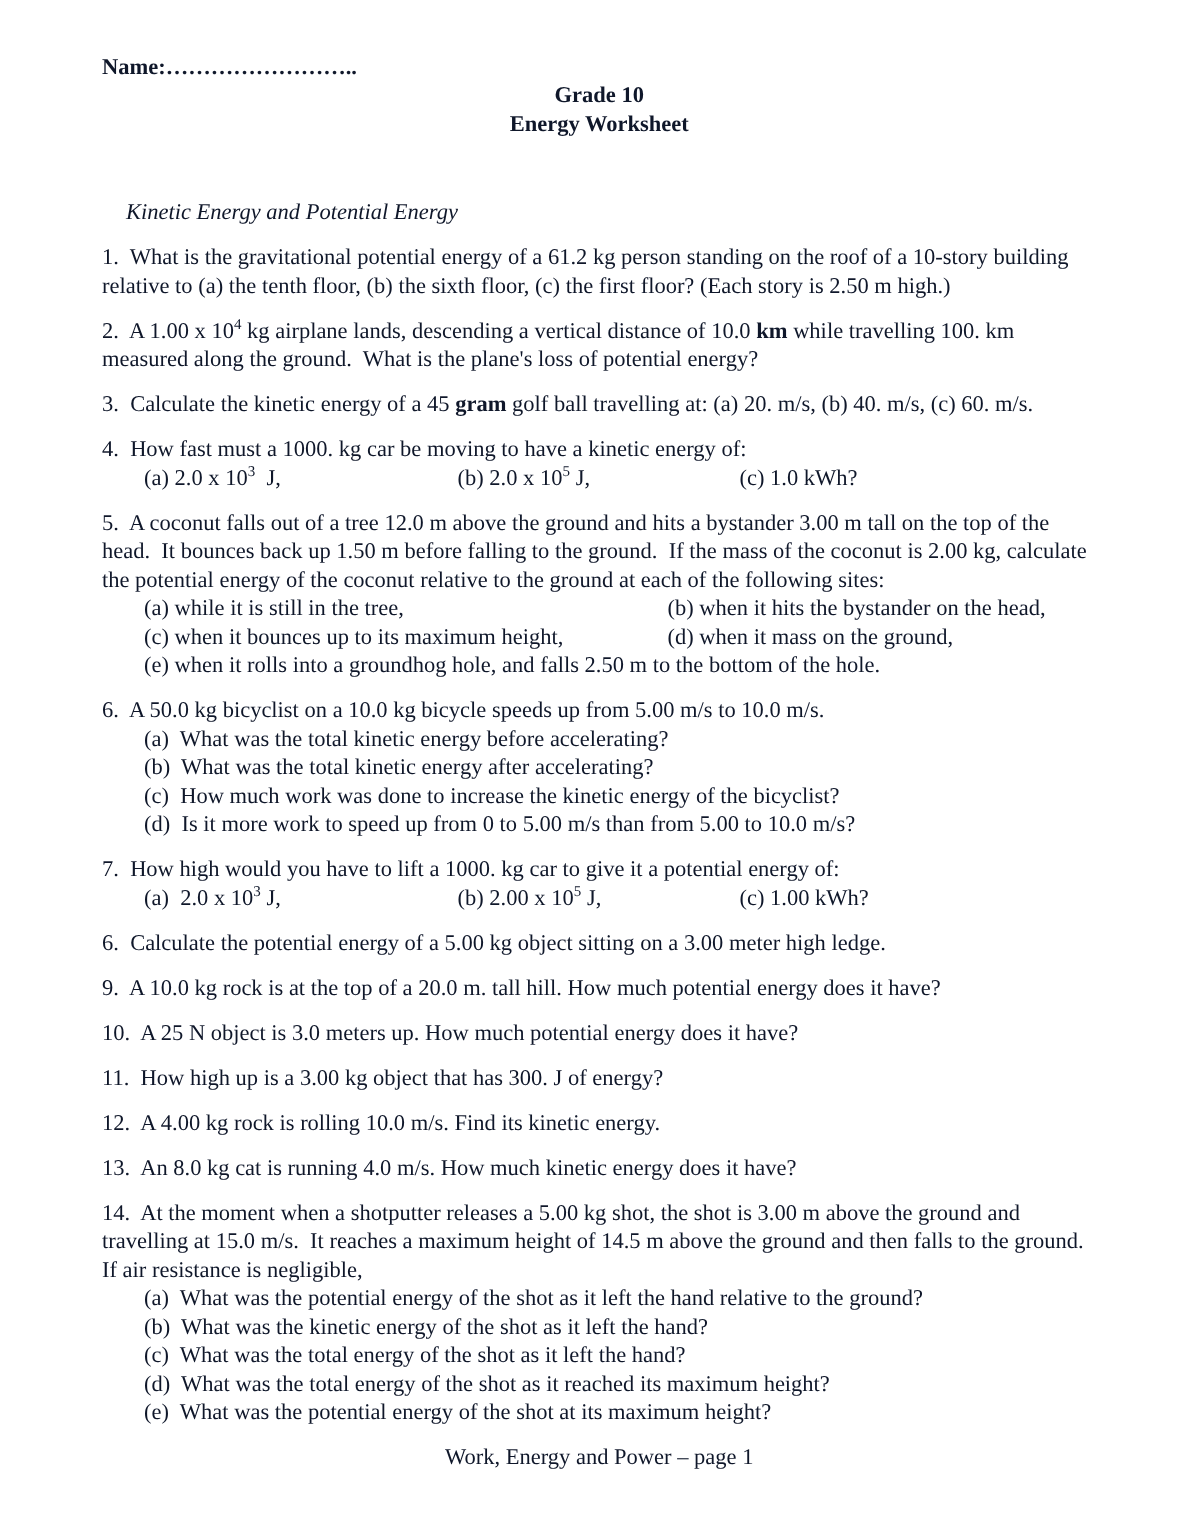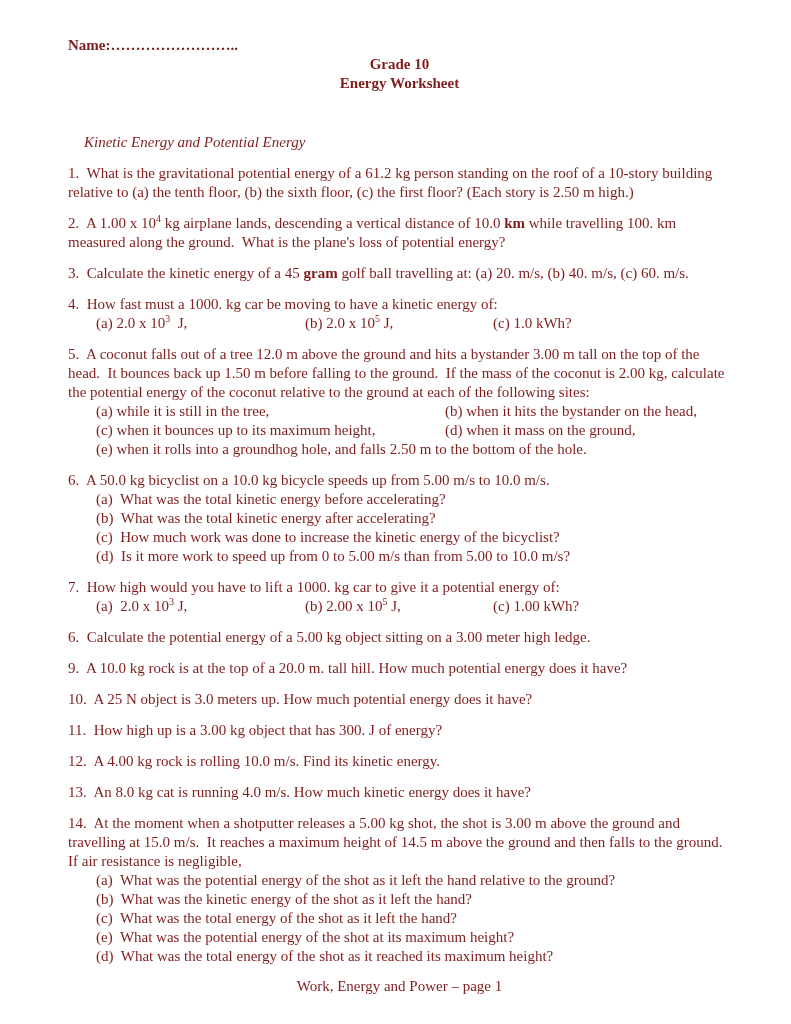--- a/index.html
+++ b/index.html
@@ -5,41 +5,41 @@
   html, body {
     margin: 0;
     padding: 0;
     background: #ffffff;
   }
   .page {
     width: 791px;
     height: 1024px;
     box-sizing: border-box;
     background: #ffffff;
-    color: #7f1d1d;
+    color: #0f172a;
     font-family: "Liberation Serif", "DejaVu Serif", serif;
     font-size: 15px;
     line-height: 19px;
     padding: 36px 60px 0 68px;
     overflow: hidden;
   }
   .name-line {
     font-weight: bold;
     white-space: pre-wrap;
   }
   .title-block {
     text-align: center;
     font-weight: bold;
   }
   .section-heading {
     font-style: italic;
     margin: 40px 0 11px 16px;
   }
   .q {
-    margin: 12px 0 11px 0;
+    margin: 0 0 11px 0;
   }
   .qmain {
     margin: 0;
     white-space: pre-wrap;
   }
   .subrow {
     display: flex;
     padding-left: 28px;
   }
   .subcell {
@@ -148,21 +148,21 @@
         <div class="subrow">
           <div class="subcell grow"><span>(a)  What was the potential energy of the shot as it left the hand relative to the ground?</span></div>
         </div>
         <div class="subrow">
           <div class="subcell grow"><span>(b)  What was the kinetic energy of the shot as it left the hand?</span></div>
         </div>
         <div class="subrow">
           <div class="subcell grow"><span>(c)  What was the total energy of the shot as it left the hand?</span></div>
         </div>
         <div class="subrow">
-          <div class="subcell grow"><span>(e)  What was the potential energy of the shot at its maximum height?</span></div>
+          <div class="subcell grow"><span>(d)  What was the total energy of the shot as it reached its maximum height?</span></div>
         </div>
         <div class="subrow">
-          <div class="subcell grow"><span>(d)  What was the total energy of the shot as it reached its maximum height?</span></div>
+          <div class="subcell grow"><span>(e)  What was the potential energy of the shot at its maximum height?</span></div>
         </div>
       </div>
     </div>
   <div class="footer">Work, Energy and Power – page 1</div>
 </div>
 
 </body></html>

